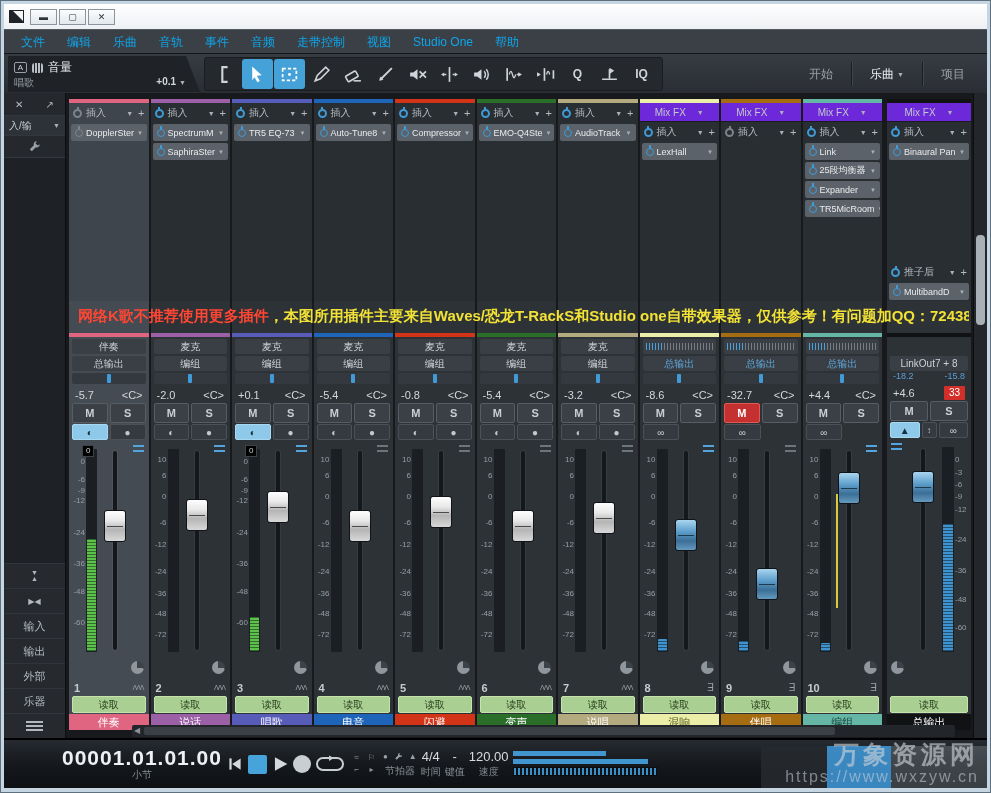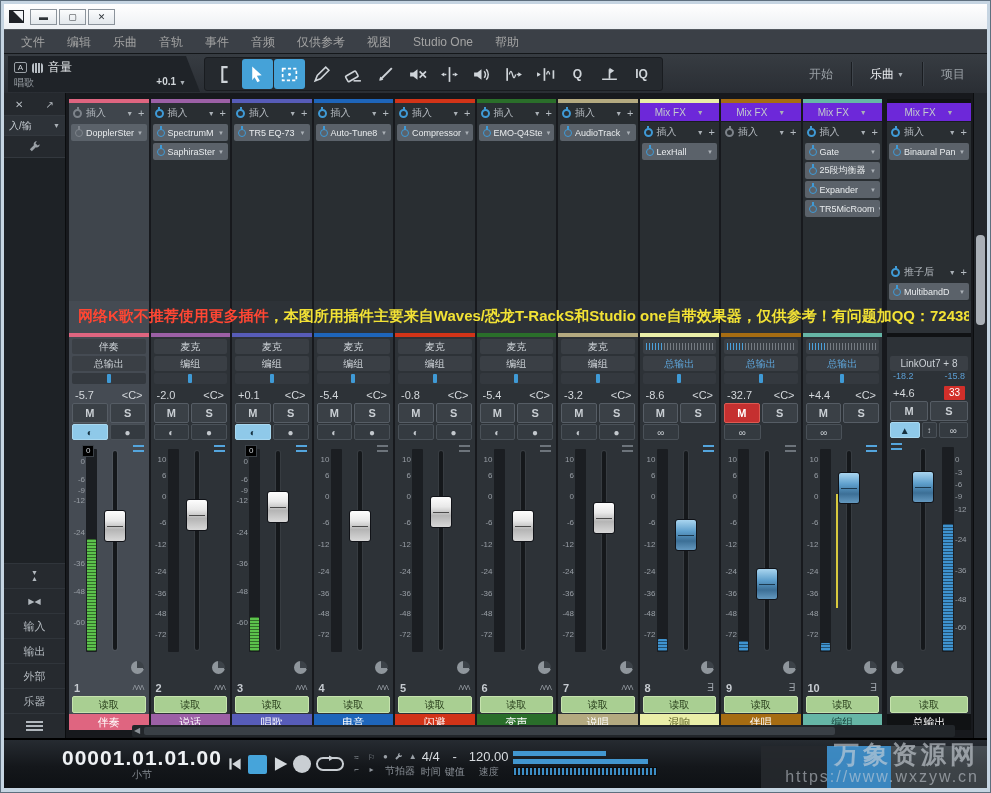--- a/index.html
+++ b/index.html
@@ -10,21 +10,21 @@
 .win{position:absolute;left:3px;top:3px;right:3px;bottom:6px;display:flex;flex-direction:column;background:#17191d}
 
 .titlebar{height:25px;background:linear-gradient(#ffffff,#edf0f3);display:flex;align-items:center;padding:0 5px;gap:6px;flex:none}
 .appicon{width:15px;height:13px;background:#1f2227;position:relative;flex:none}
 .appicon::after{content:"";position:absolute;right:1px;top:1px;border-left:10px solid transparent;border-top:10px solid #f2f4f6}
 .wtitle{font-size:12px;color:#1c1c1c;flex:1;white-space:nowrap}
 .wbtns{display:flex;gap:2px}
 .wbtn{width:27px;height:16px;border:1px solid #8b939b;background:linear-gradient(#fbfcfd,#e3e8ec);font-size:9px;color:#2e3338;display:flex;align-items:center;justify-content:center}
 
 .menubar{height:24px;background:#3b4047;display:flex;align-items:center;padding-left:6px;flex:none;border-top:1px solid #53595f}
-.mitem{padding:4px 11px;font-size:12px;color:#a3a3a3;line-height:24px}
+.mitem{padding:4px 11px;font-size:12px;color:#0ea5e9;line-height:24px}
 
 .toolbar{height:40px;background:linear-gradient(#373c42,#2a2e34);position:relative;flex:none;border-top:1px solid #14171a}
 .autob{position:absolute;left:4px;top:2px;width:192px;height:36px;background:#1f2328;clip-path:polygon(0 0,178px 0,192px 100%,0 100%);padding:3px 14px 3px 6px;color:#dfe3e7;display:flex;flex-direction:column;justify-content:space-between}
 .abrow{display:flex;align-items:center;gap:5px}
 .abox{width:13px;height:11px;border:1px solid #9aa0a6;border-radius:2px;font-size:8px;color:#cfd4d9;display:flex;align-items:center;justify-content:center}
 .hand{width:11px;height:10px;border-radius:3px 3px 2px 2px;background:repeating-linear-gradient(90deg,#b9bfc5 0 2px,#1f2328 2px 3px)}
 .abparam{font-size:12px;color:#e8ebee}
 .abrow2{display:flex;justify-content:space-between;font-size:10px;color:#9aa0a6}
 .abval{color:#d2d7db}
 .dd{font-size:7px;color:#aab0b6;margin-left:3px}
@@ -166,21 +166,21 @@
     </div>
   </div>
 
   <div class="menubar">
         <span class="mitem">文件</span>
         <span class="mitem">编辑</span>
         <span class="mitem">乐曲</span>
         <span class="mitem">音轨</span>
         <span class="mitem">事件</span>
         <span class="mitem">音频</span>
-        <span class="mitem">仅供参考</span>
+        <span class="mitem">走带控制</span>
         <span class="mitem">视图</span>
         <span class="mitem">Studio One</span>
         <span class="mitem">帮助</span>
       </div>
 
   <div class="toolbar">
     <div class="autob">
       <div class="abrow">
         <span class="abox">A</span>
         <span class="hand"></span>
@@ -885,21 +885,21 @@
                 <span class="dd">▼</span>
               </div>
               <div class="insrow">
                 <span class="pwr"></span>
                 <span>插入</span>
                 <span class="dd">▼</span>
                 <span class="plus">+</span>
               </div>
               <div class="slot">
                 <span class="pwr"></span>
-                <span>Gate</span>
+                <span>Link</span>
                 <span class="dd">▼</span>
               </div>
               <div class="slot">
                 <span class="pwr"></span>
                 <span>25段均衡器</span>
                 <span class="dd">▼</span>
               </div>
               <div class="slot">
                 <span class="pwr"></span>
                 <span>Expander</span>

